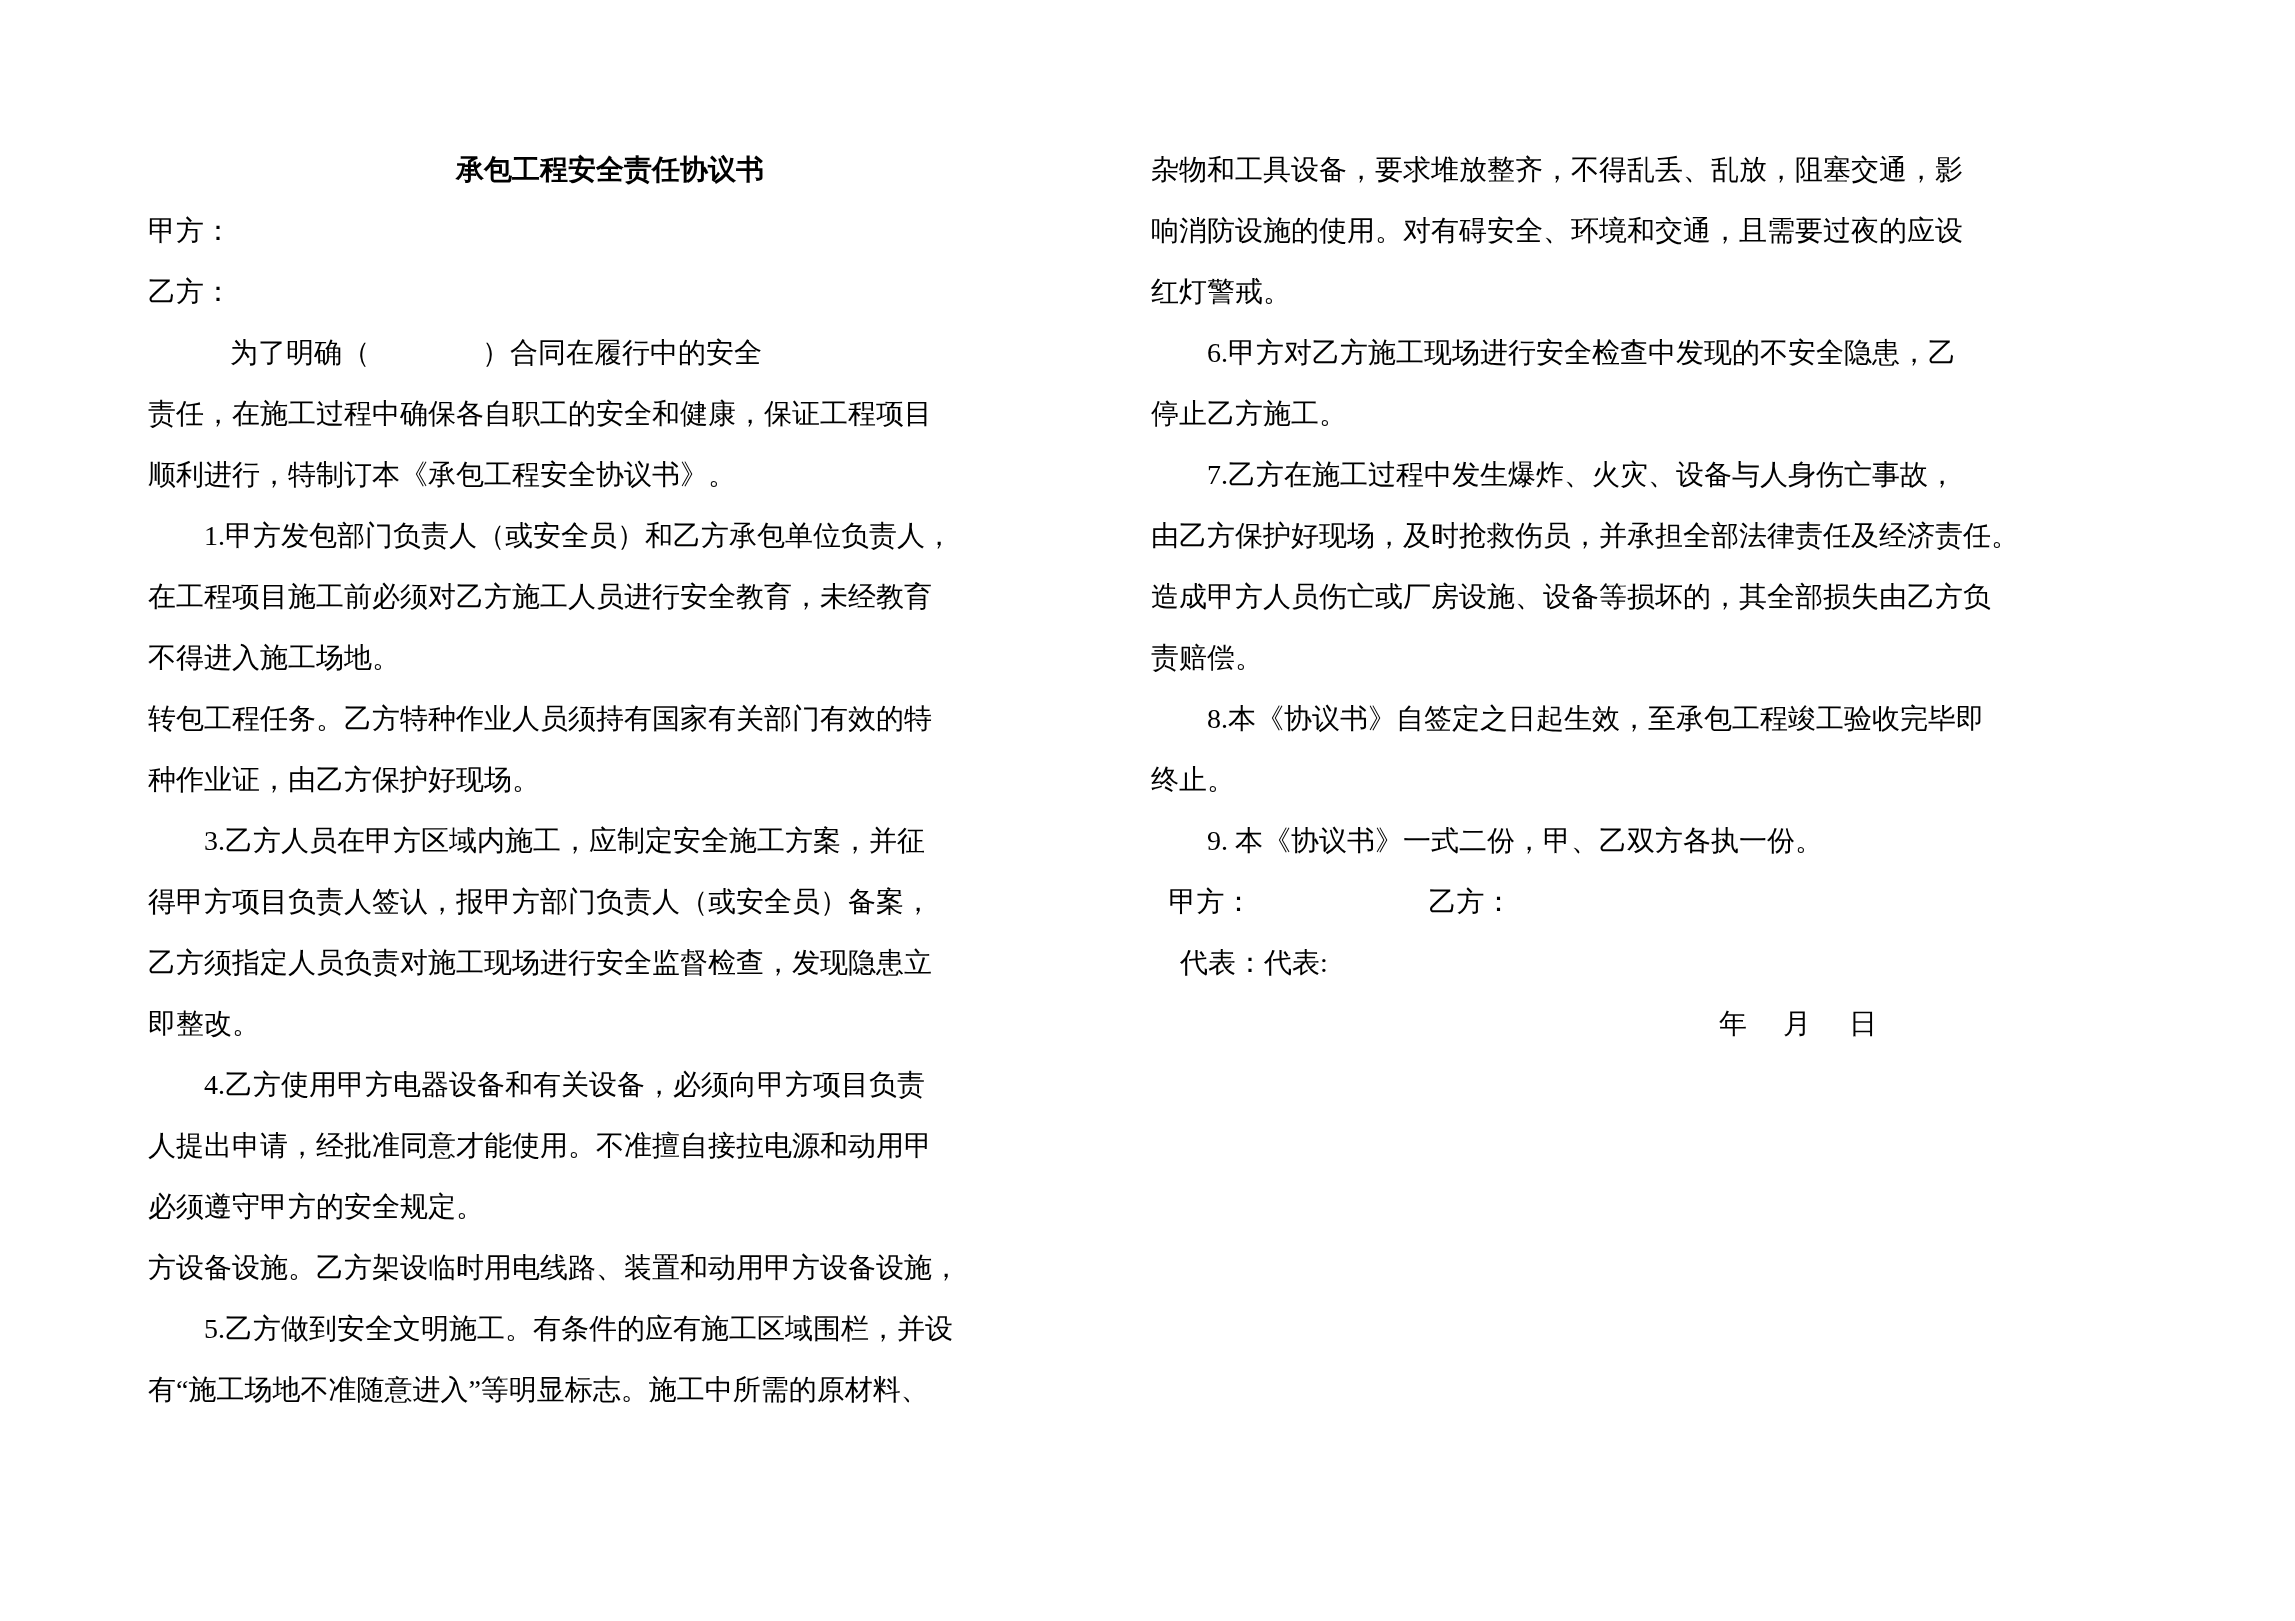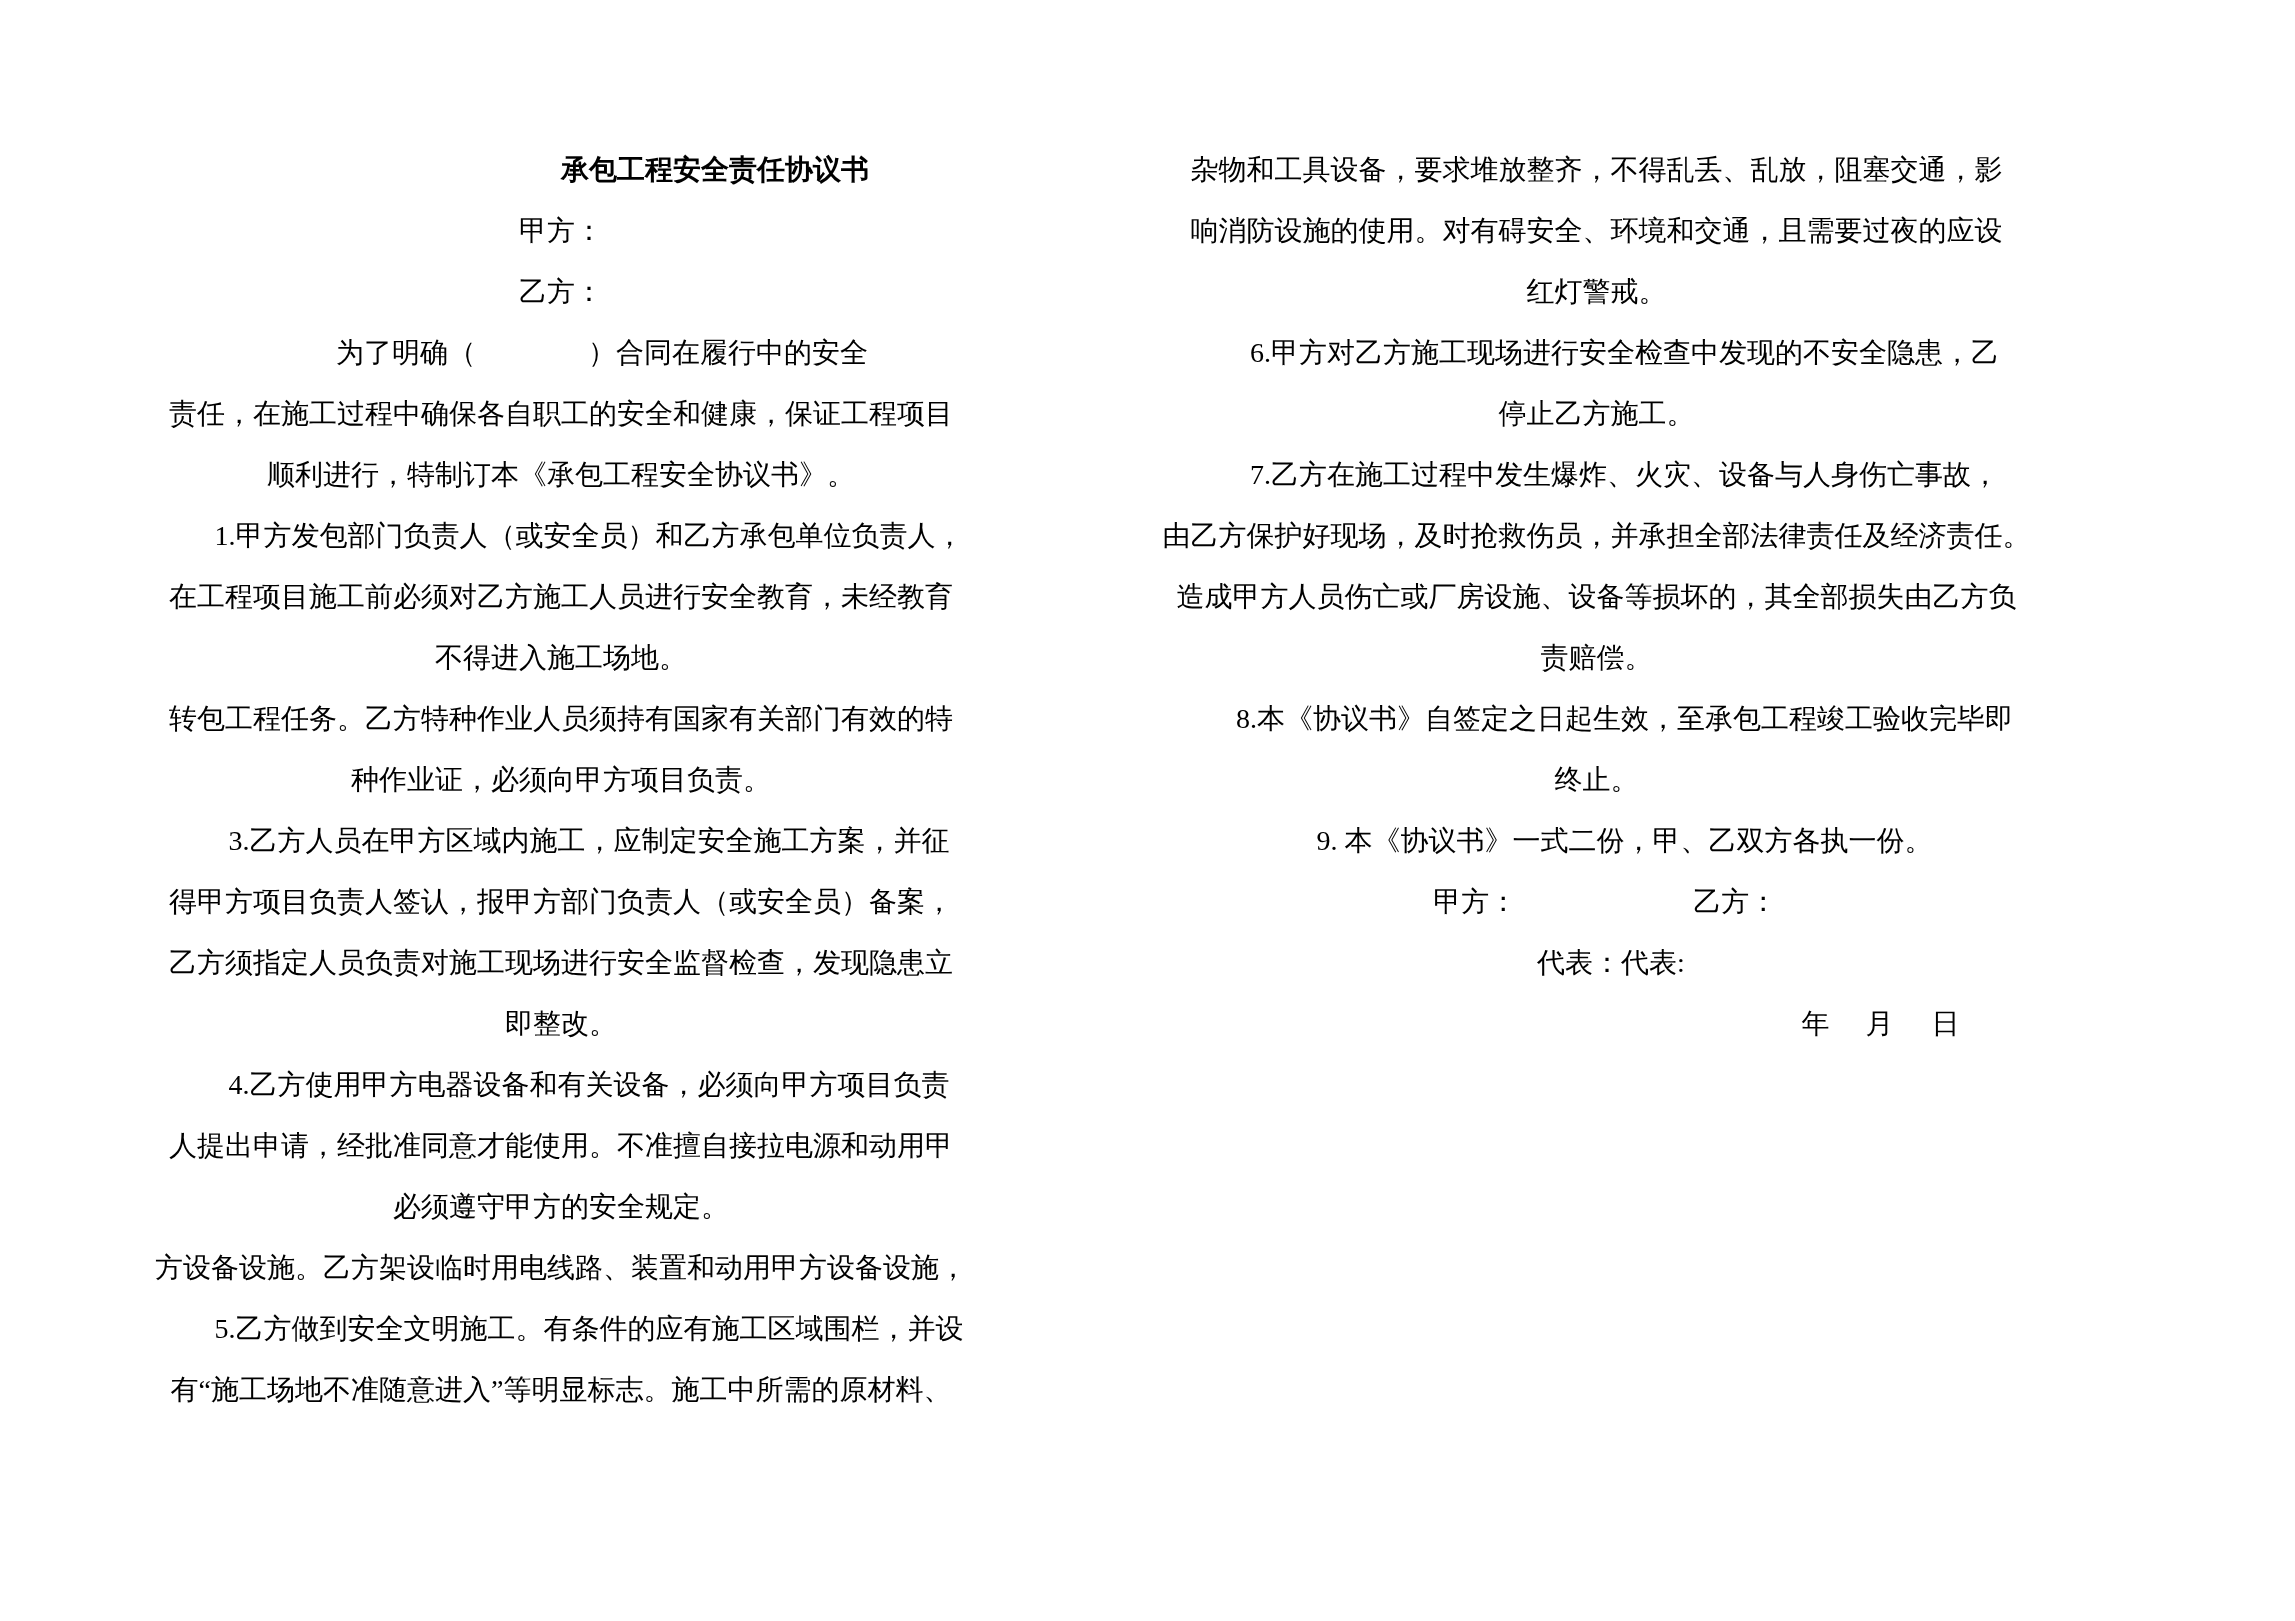--- a/index.html
+++ b/index.html
@@ -12,21 +12,20 @@
     width: 2295px;
     height: 1622px;
     background: #ffffff;
     color: #000000;
     font-family: "Liberation Serif", serif;
     overflow: hidden;
   }
   .col {
     position: absolute;
     top: 139px;
-    text-align: center;
   }
   .col-left {
     left: 148px;
     width: 826px;
   }
   .col-right {
     left: 1151px;
     width: 891px;
   }
   .page p {
@@ -66,21 +65,21 @@
     <p class="title">承包工程安全责任协议书</p>
     <p>甲方：</p>
     <p>乙方：</p>
     <p class="indent-lg">为了明确（　　　　）合同在履行中的安全</p>
     <p>责任，在施工过程中确保各自职工的安全和健康，保证工程项目</p>
     <p>顺利进行，特制订本《承包工程安全协议书》。</p>
     <p class="indent">1.甲方发包部门负责人（或安全员）和乙方承包单位负责人，</p>
     <p>在工程项目施工前必须对乙方施工人员进行安全教育，未经教育</p>
     <p>不得进入施工场地。</p>
     <p>转包工程任务。乙方特种作业人员须持有国家有关部门有效的特</p>
-    <p>种作业证，必须向甲方项目负责。</p>
+    <p>种作业证，由乙方保护好现场。</p>
     <p class="indent">3.乙方人员在甲方区域内施工，应制定安全施工方案，并征</p>
     <p>得甲方项目负责人签认，报甲方部门负责人（或安全员）备案，</p>
     <p>乙方须指定人员负责对施工现场进行安全监督检查，发现隐患立</p>
     <p>即整改。</p>
     <p class="indent">4.乙方使用甲方电器设备和有关设备，必须向甲方项目负责</p>
     <p>人提出申请，经批准同意才能使用。不准擅自接拉电源和动用甲</p>
     <p>必须遵守甲方的安全规定。</p>
     <p>方设备设施。乙方架设临时用电线路、装置和动用甲方设备设施，</p>
     <p class="indent">5.乙方做到安全文明施工。有条件的应有施工区域围栏，并设</p>
     <p>有“施工场地不准随意进入”等明显标志。施工中所需的原材料、</p>

